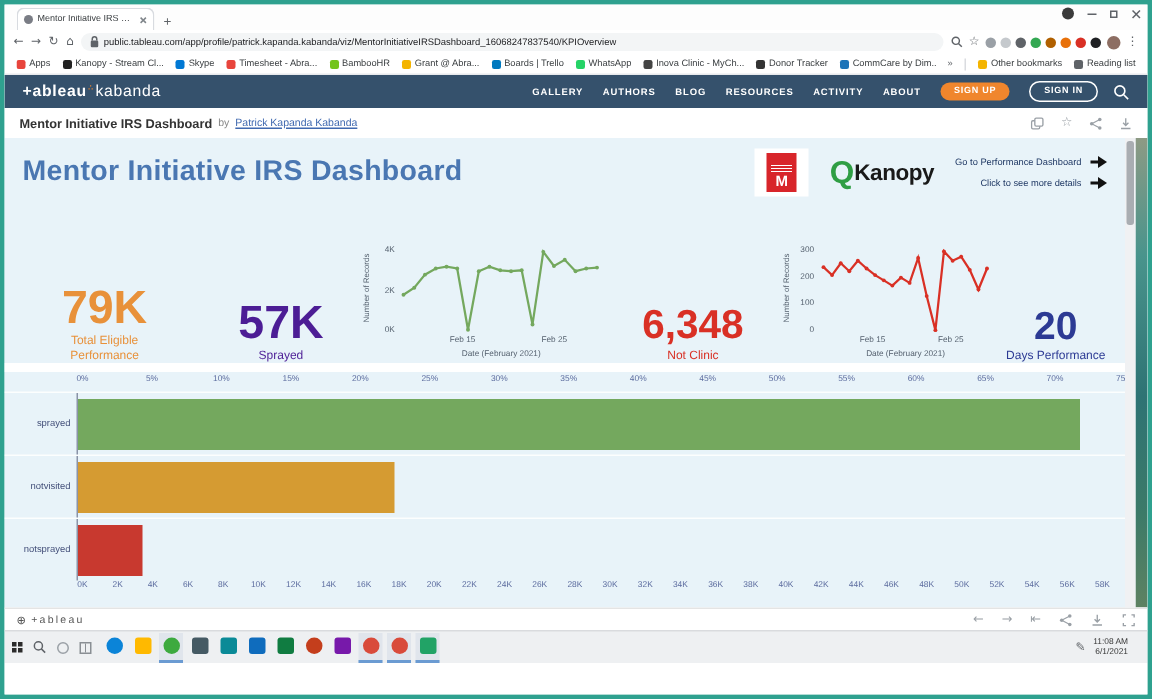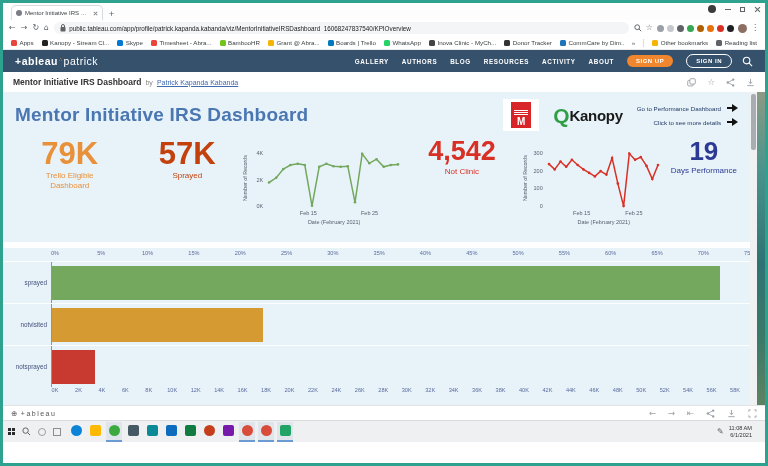--- a/index.html
+++ b/index.html
@@ -69,25 +69,25 @@
   .m-box .m-lines{width:14px;height:6px;background:repeating-linear-gradient(#d8252a,#d8252a 1px,#fff 1px,#fff 2px);margin-bottom:2px}
   .qreveal{display:flex;align-items:center}
   .q-glyph{font-size:21px;font-weight:bold;color:#2f9e44;line-height:1}
   .q-text{font-size:15px;font-weight:bold;color:#191919;letter-spacing:-.3px}
   .hdr-links{display:flex;flex-direction:column;gap:6px;align-items:flex-end}
   .hdr-link{display:flex;align-items:center;gap:6px;font-size:6.2px;color:#1f3864}
   .arr{position:relative;width:11px;height:8px;flex:0 0 auto}
   .arr::before{content:"";position:absolute;left:0;top:3px;width:5px;height:2.4px;background:#111}
   .arr::after{content:"";position:absolute;right:0;top:0;border-left:6px solid #111;border-top:4px solid transparent;border-bottom:4px solid transparent}
 
-  .kpi-band{height:104px;display:flex;align-items:flex-start;padding:0 4px}
+  .kpi-band{height:104px;display:flex;align-items:flex-end;padding:0 4px}
   .kpi{display:flex;flex-direction:column;align-items:center;justify-content:center;gap:2px}
   .kpi .val{font-weight:bold;line-height:1}
   .kpi .lab{font-size:8px;text-align:center;line-height:1.25}
-  .kpi-orange{color:#e8913a}.kpi-green{color:#c2410c}.kpi-red{color:#d93025}.kpi-navy{color:#2c3a94}
+  .kpi-orange{color:#e8913a}.kpi-green{color:#4c1d95}.kpi-red{color:#d93025}.kpi-navy{color:#2c3a94}
   .k1{width:128px}.k1 .val{font-size:31px}
   .k2{width:112px}.k2 .val{font-size:31px}
   .k3{width:122px}.k3 .val{font-size:27px}
   .k4{width:86px}.k4 .val{font-size:26px}
 
   .mini{display:grid;grid-template-columns:8px 16px 1fr;grid-template-rows:64px 9px 9px;padding-top:8px}
   .mini-1{width:162px}.mini-2{width:142px}
   .mini-ylabel{grid-row:1;grid-column:1;writing-mode:vertical-rl;transform:rotate(180deg);font-size:5.3px;color:#55616f;text-align:center}
   .mini-yticks{grid-row:1;grid-column:2;display:flex;flex-direction:column;justify-content:space-between;align-items:flex-end;font-size:5.5px;color:#55616f;padding:4px 3px 1px 0}
   .mini-svg{grid-row:1;grid-column:3}
@@ -249,21 +249,21 @@
             <span>Reading list</span>
           </span>
         </span>
     </div>
   </div>
 
   <div class="tp-navbar">
     <div class="tp-brand">
       <span>+ableau</span>
         <span class="dots">∴</span>
-        <span class="sfx">patrick</span>
+        <span class="sfx">kabanda</span>
     </div>
     <div class="tp-nav-items" id="tp-nav-items">
         <span>GALLERY</span>
         <span>AUTHORS</span>
         <span>BLOG</span>
         <span>RESOURCES</span>
         <span>ACTIVITY</span>
         <span>ABOUT</span>
       </div>
     <span class="pill up">SIGN UP</span>
@@ -324,21 +324,21 @@
               <span>Click to see more details</span>
               <span class="arr"></span>
             </div>
           </div>
         </div>
       </div>
 
       <div class="kpi-band">
         <div class="kpi k1 kpi-orange">
           <span class="val">79K</span>
-          <span class="lab"><span>Trello Eligible</span><br><span>Dashboard</span></span>
+          <span class="lab"><span>Total Eligible</span><br><span>Performance</span></span>
         </div>
         <div class="kpi k2 kpi-green">
           <span class="val">57K</span>
           <span class="lab">Sprayed</span>
         </div>
         <div class="mini mini-1">
           <div class="mini-ylabel">Number of Records</div>
           <div class="mini-yticks" id="yticks-0">
               <span>4K</span>
               <span>2K</span>
@@ -366,21 +366,21 @@
               <circle cx="124.8" cy="19.0" r="1.3" fill="#74a85e"></circle>
               <circle cx="132.0" cy="18.4" r="1.3" fill="#74a85e"></circle>
             </svg>
           <div class="mini-xticks">
             <span class="xt1">Feb 15</span>
               <span class="xt2">Feb 25</span>
           </div>
           <div class="mini-xlabel">Date (February 2021)</div>
         </div>
         <div class="kpi k3 kpi-red">
-          <span class="val">4,542</span>
+          <span class="val">6,348</span>
           <span class="lab">Not Clinic</span>
         </div>
         <div class="mini mini-2">
           <div class="mini-ylabel">Number of Records</div>
           <div class="mini-yticks" id="yticks-1">
               <span>300</span>
               <span>200</span>
               <span>100</span>
               <span>0</span>
             </div>
@@ -407,21 +407,21 @@
               <circle cx="106.3" cy="33.0" r="1.3" fill="#d93025"></circle>
               <circle cx="112.0" cy="19.0" r="1.3" fill="#d93025"></circle>
             </svg>
           <div class="mini-xticks">
             <span class="xt1">Feb 15</span>
               <span class="xt2">Feb 25</span>
           </div>
           <div class="mini-xlabel">Date (February 2021)</div>
         </div>
         <div class="kpi k4 kpi-navy">
-          <span class="val">19</span>
+          <span class="val">20</span>
           <span class="lab">Days Performance</span>
         </div>
       </div>
 
       <div class="dash-gap"></div>
 
       <div class="bar-panel">
         <div class="top-axis" id="top-axis" style="margin-left: 52px;">
             <span style="left: 0px;">0%</span>
             <span style="left: 46.3103px;">5%</span>

